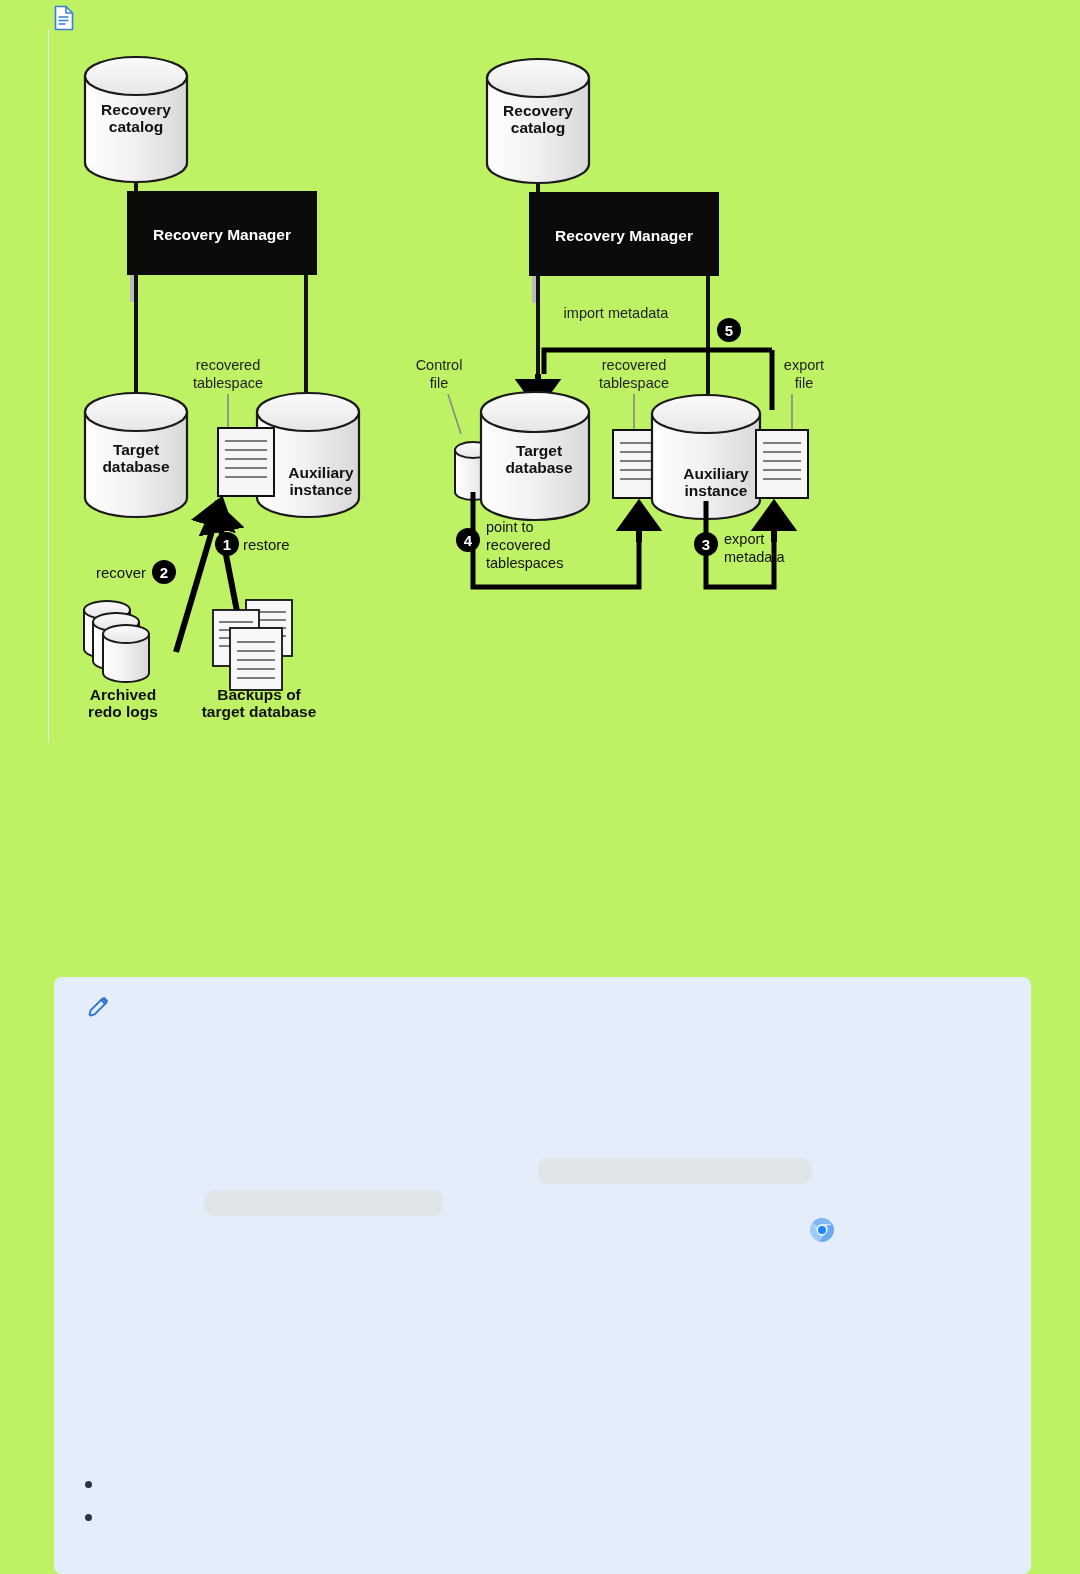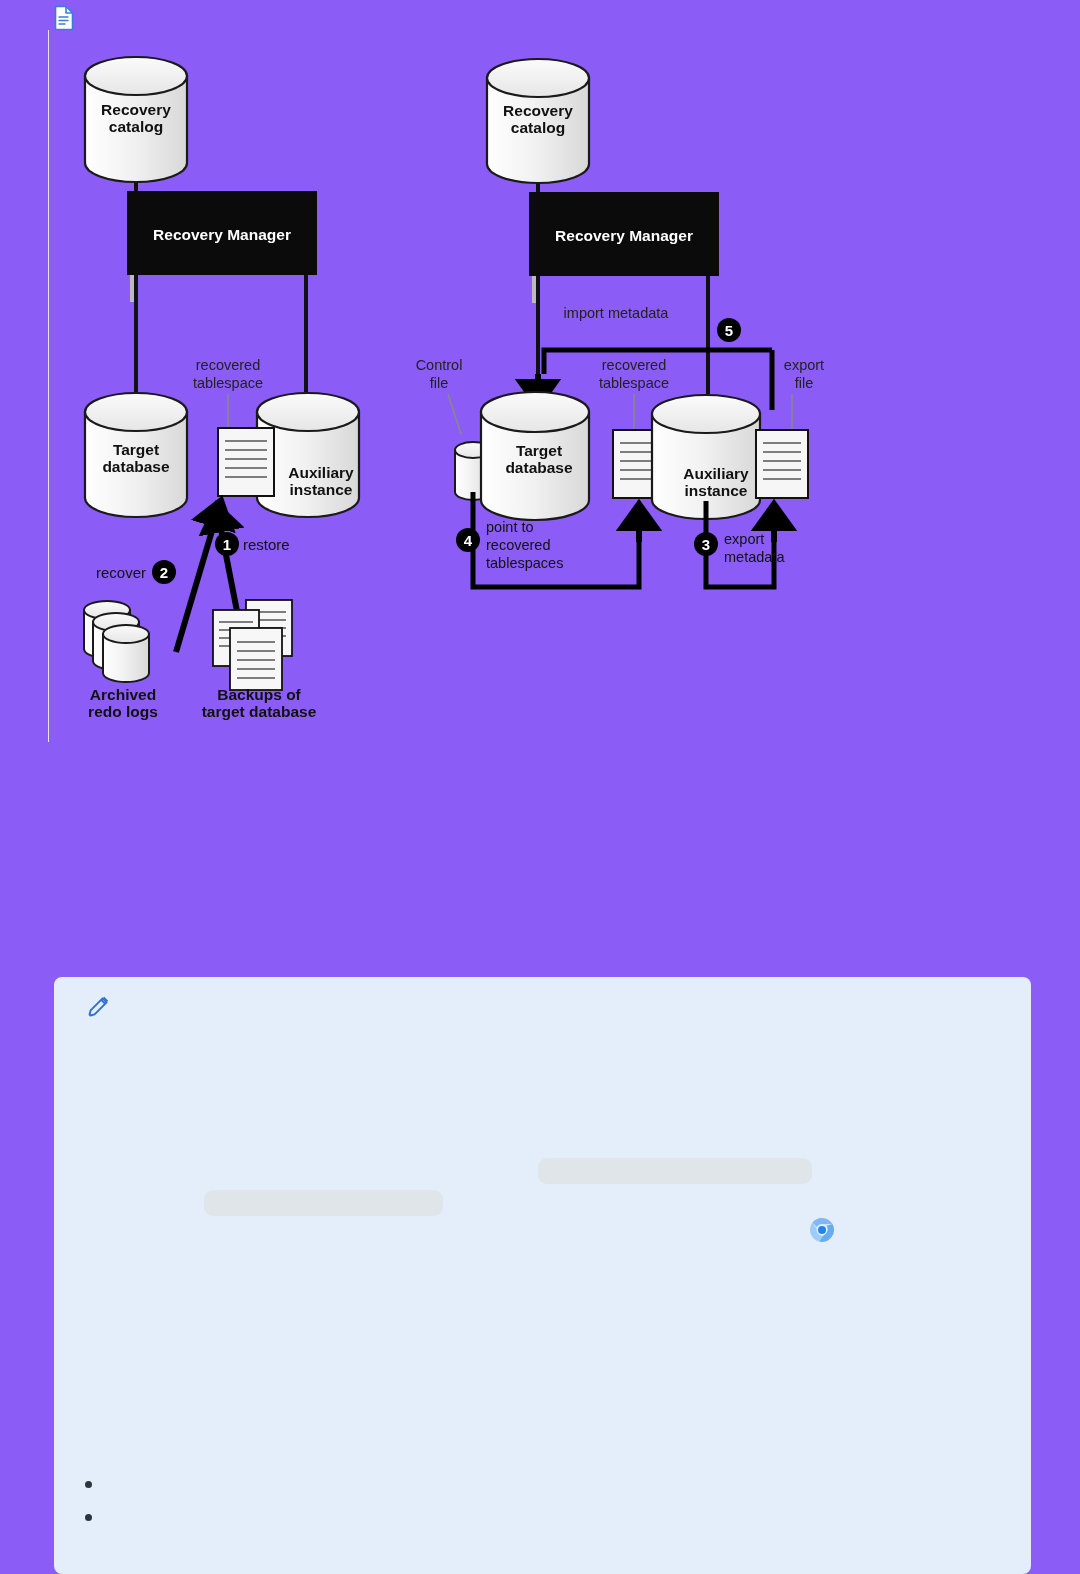--- a/index.html
+++ b/index.html
@@ -5,21 +5,21 @@
   html, body {
     margin: 0;
     padding: 0;
     background: #ffffff;
     font-family: "Liberation Sans", sans-serif;
   }
   #page {
     position: relative;
     width: 1080px;
     height: 1574px;
-    background: #8b5cf6;
+    background: #bef264;
     overflow: hidden;
   }
 
   
   .doc-icon {
     position: absolute;
     left: 53px;
     top: 5px;
     width: 22px;
     height: 26px;

